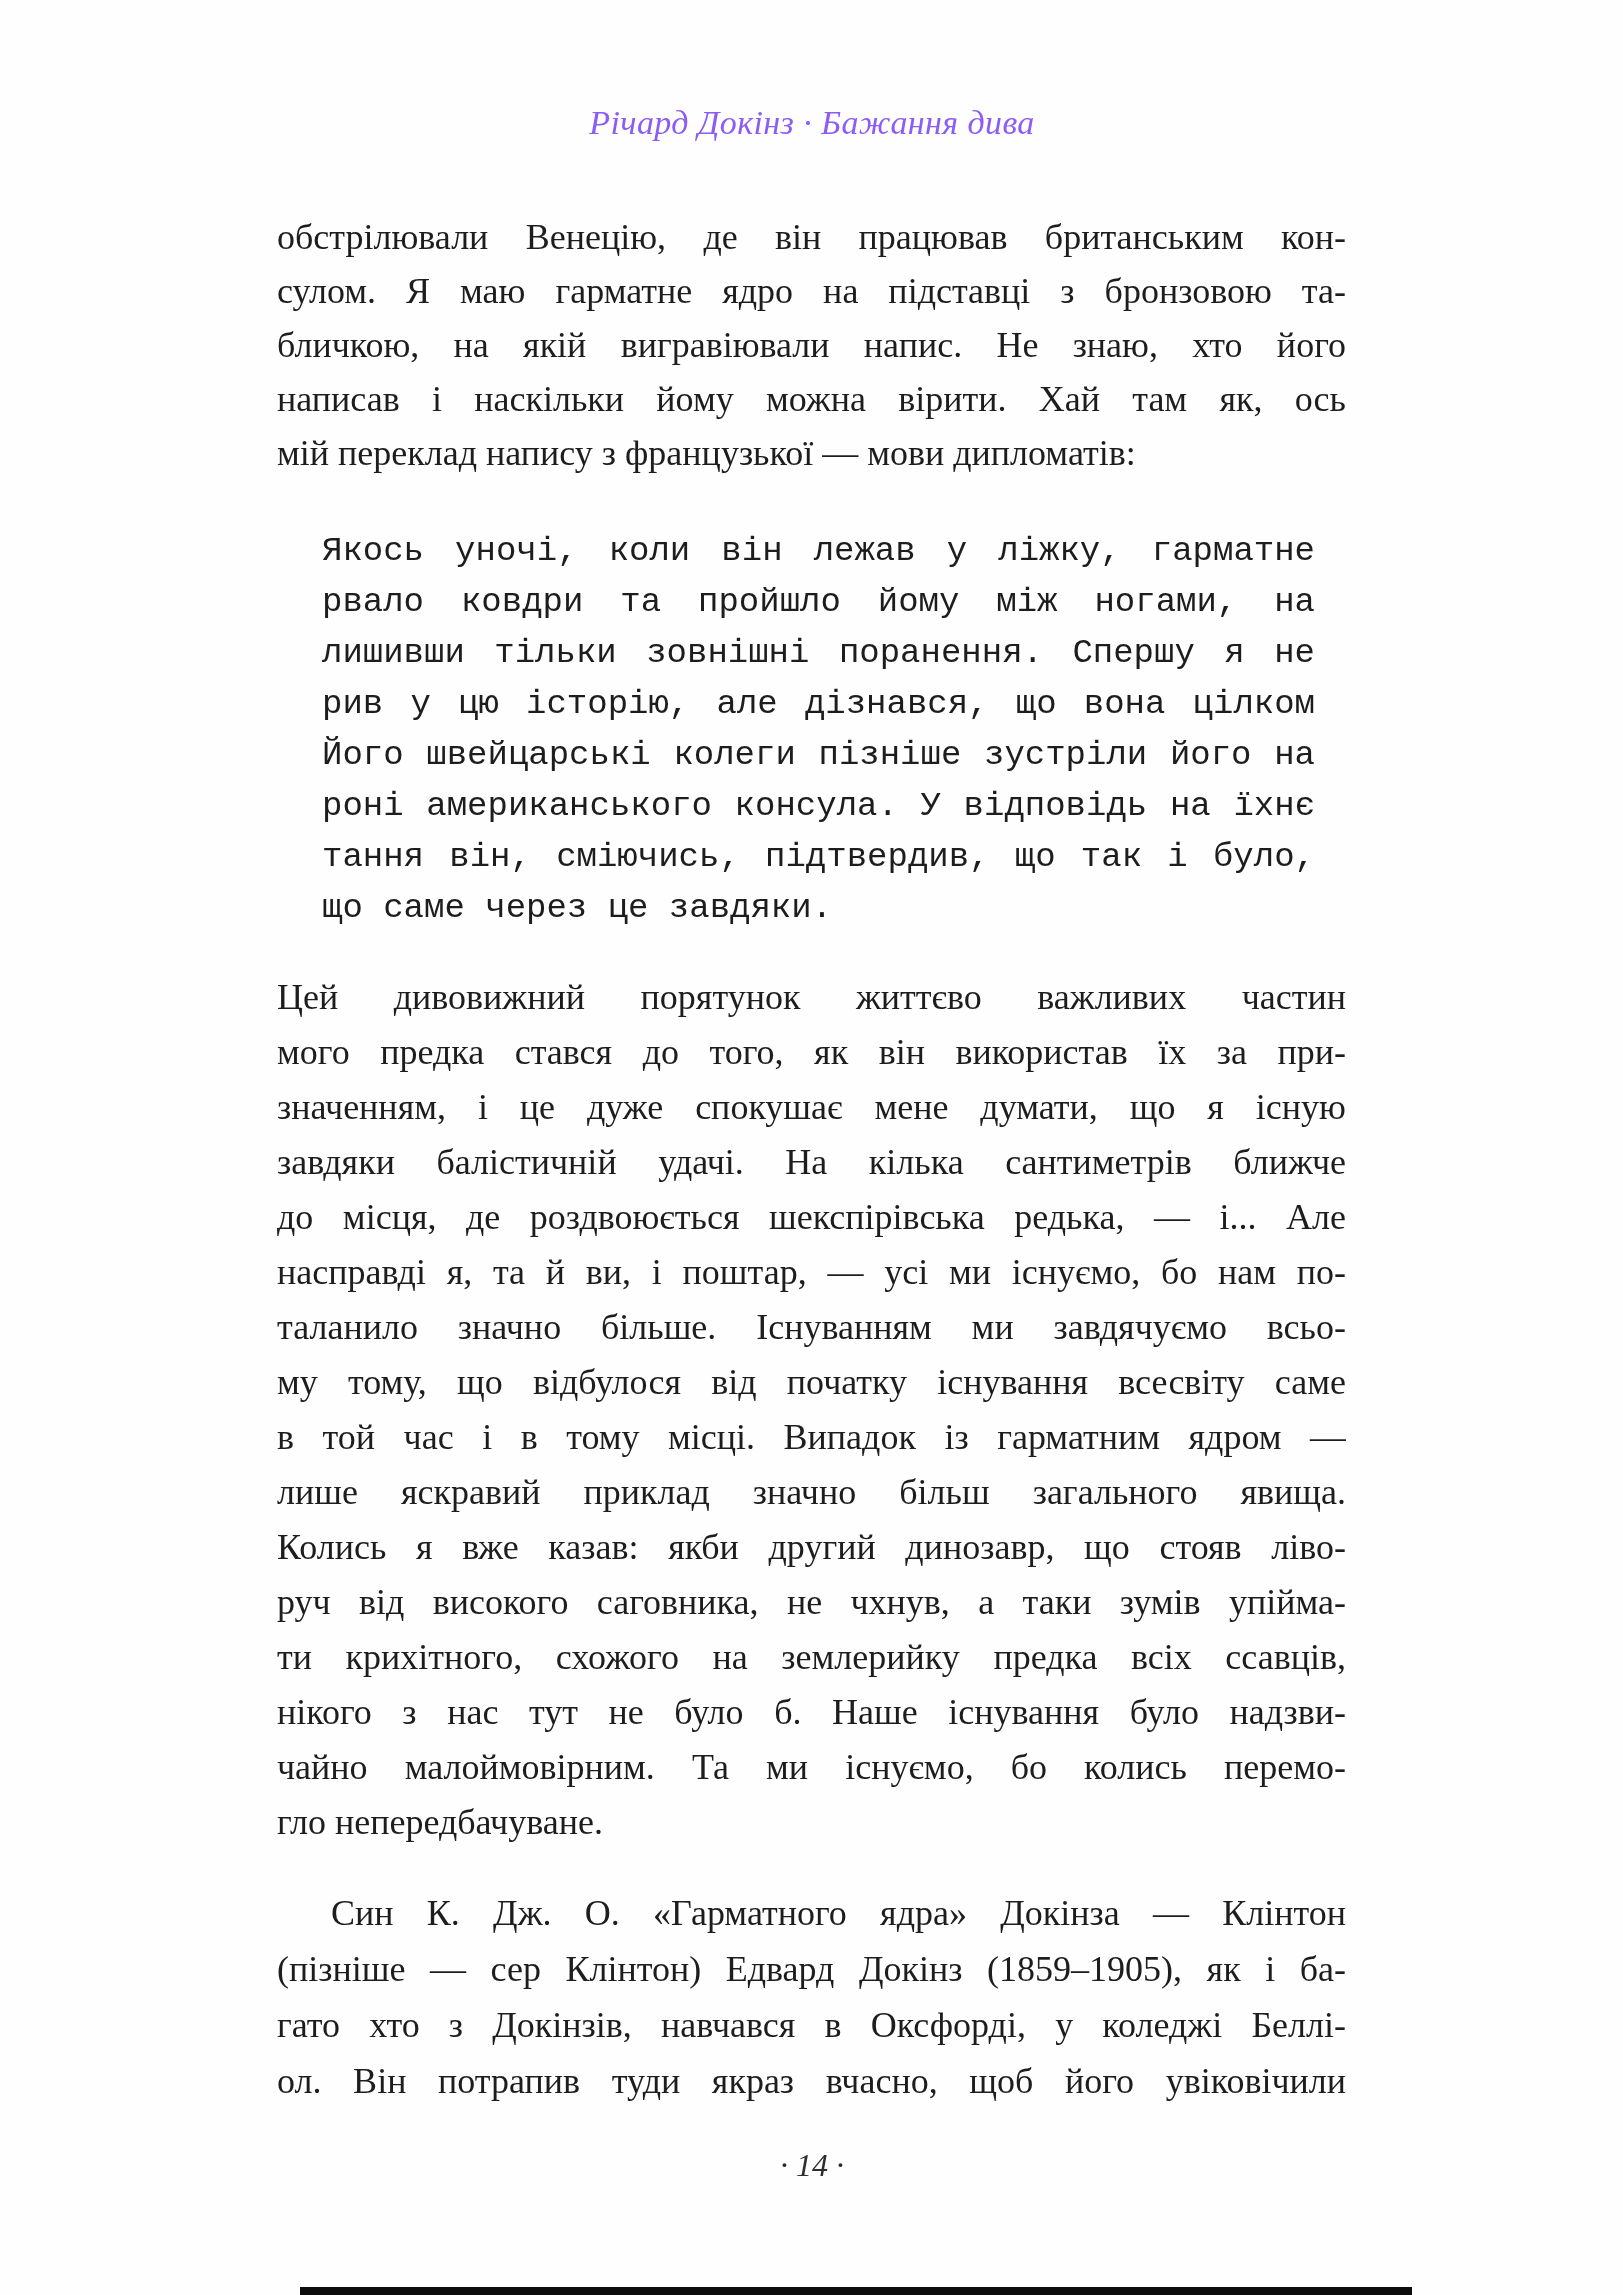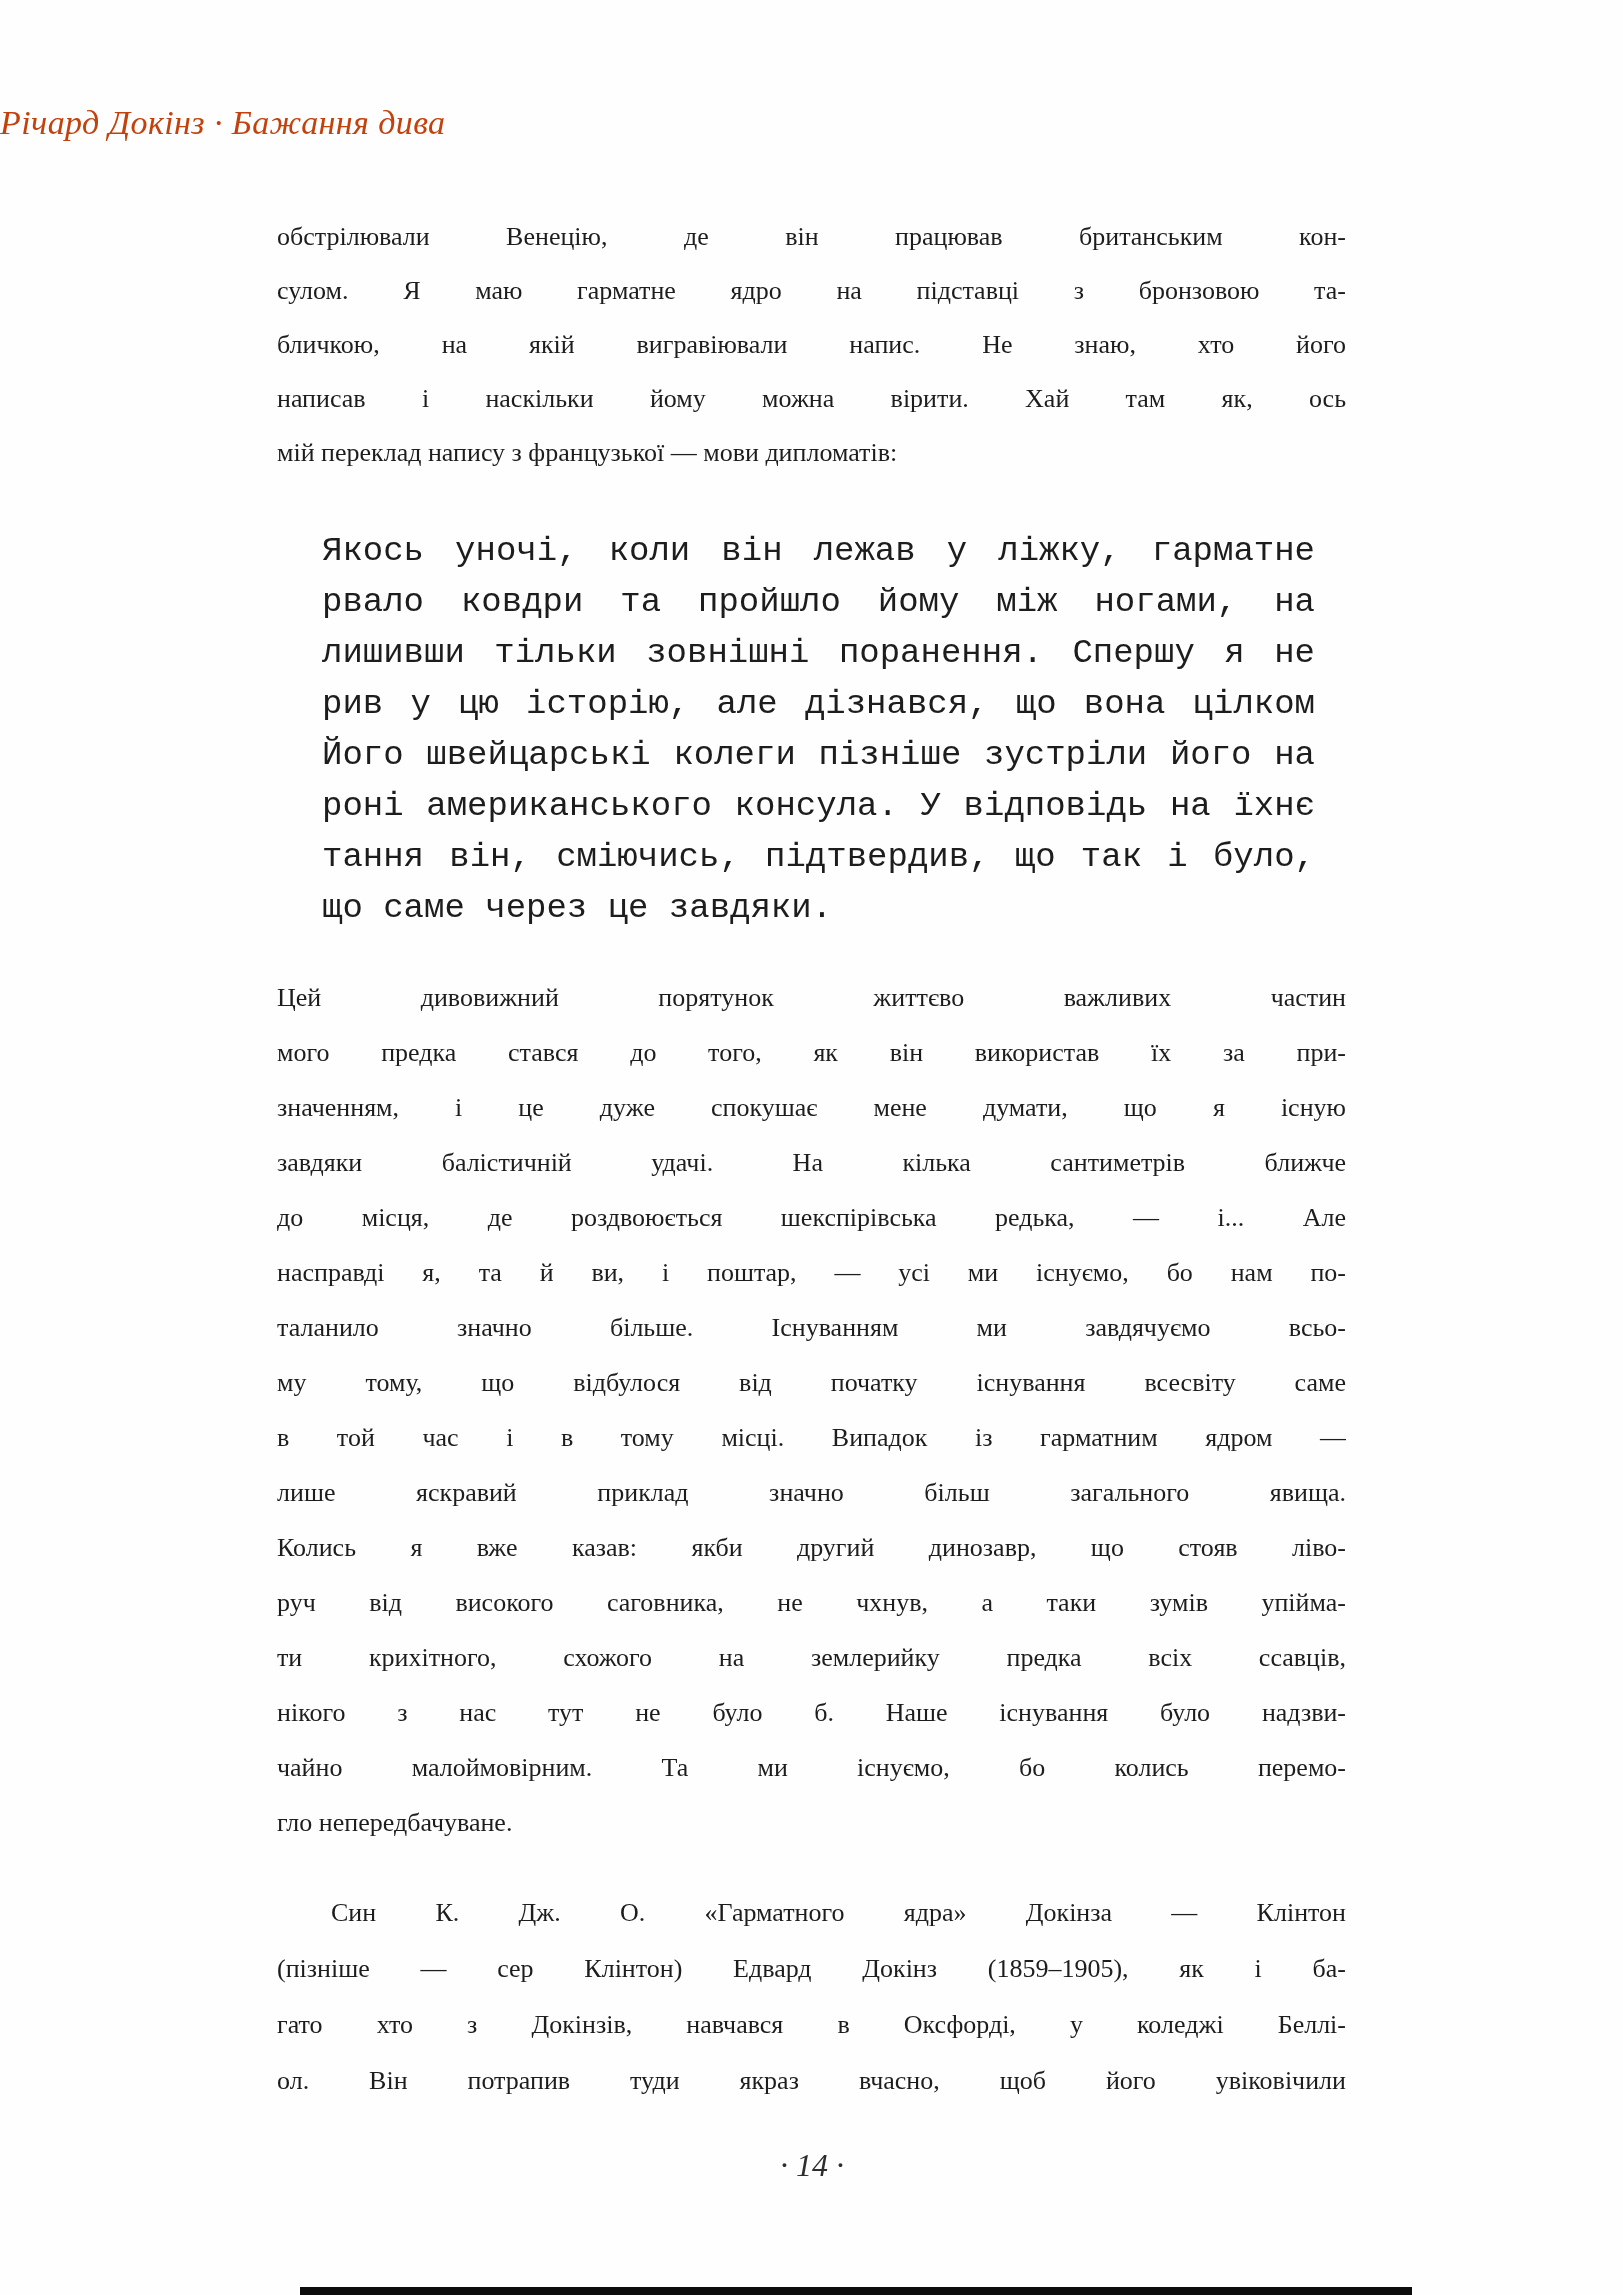--- a/index.html
+++ b/index.html
@@ -14,32 +14,32 @@
     background: #fefefe;
     font-family: "Liberation Serif", "DejaVu Serif", serif;
     color: #1d1d1d;
     overflow: hidden;
   }
   .running-header {
     position: absolute;
     top: 102px;
     left: 0;
     width: 100%;
-    text-align: left;
+    text-align: center;
     font-style: italic;
     font-size: 34px;
     line-height: 41px;
-    color: #c2410c;
+    color: #8b5cf6;
     letter-spacing: 0.4px;
   }
   .para {
     position: absolute;
     left: 277px;
     width: 1069px;
-    font-size: 26px;
+    font-size: 36px;
   }
   .para .line {
     text-align: justify;
     text-align-last: justify;
     overflow: hidden;
     white-space: normal;
   }
   .para .line.last {
     text-align-last: left;
   }

